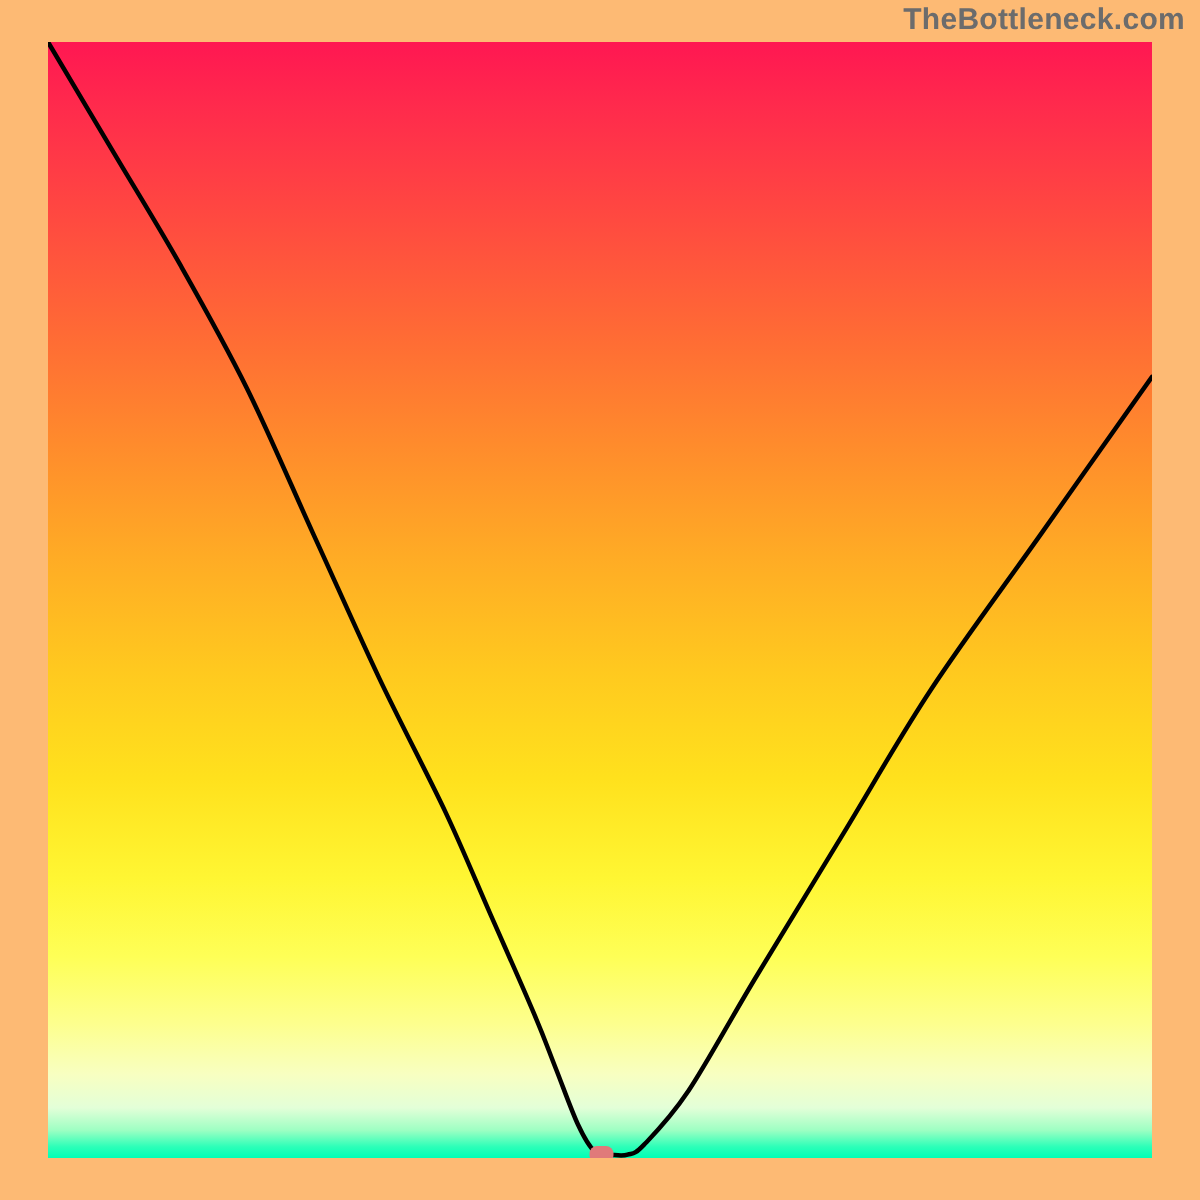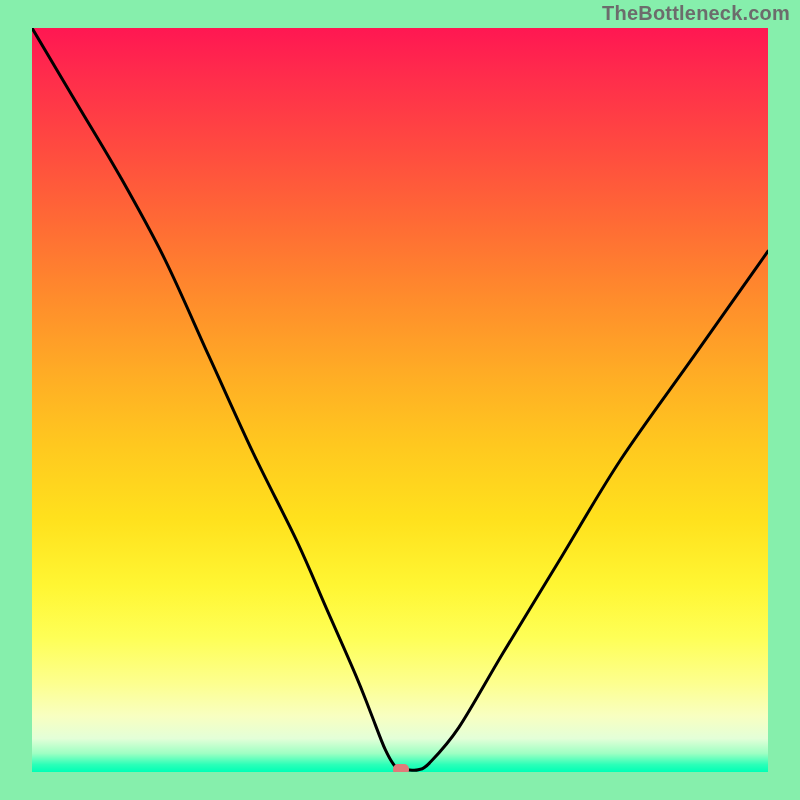--- a/index.html
+++ b/index.html
@@ -10,21 +10,21 @@
     background: #000000;
     overflow: hidden;
     font-family: Arial, Helvetica, sans-serif;
   }
   .frame {
     position: absolute;
     top: 0;
     left: 0;
     width: 800px;
     height: 800px;
-    background: #86efac;
+    background: #fdba74;
   }
   .watermark {
     position: absolute;
     top: 2px;
     right: 10px;
     font-size: 20px;
     font-weight: 600;
     color: #6c6c6c;
     letter-spacing: 0.2px;
     z-index: 40;

